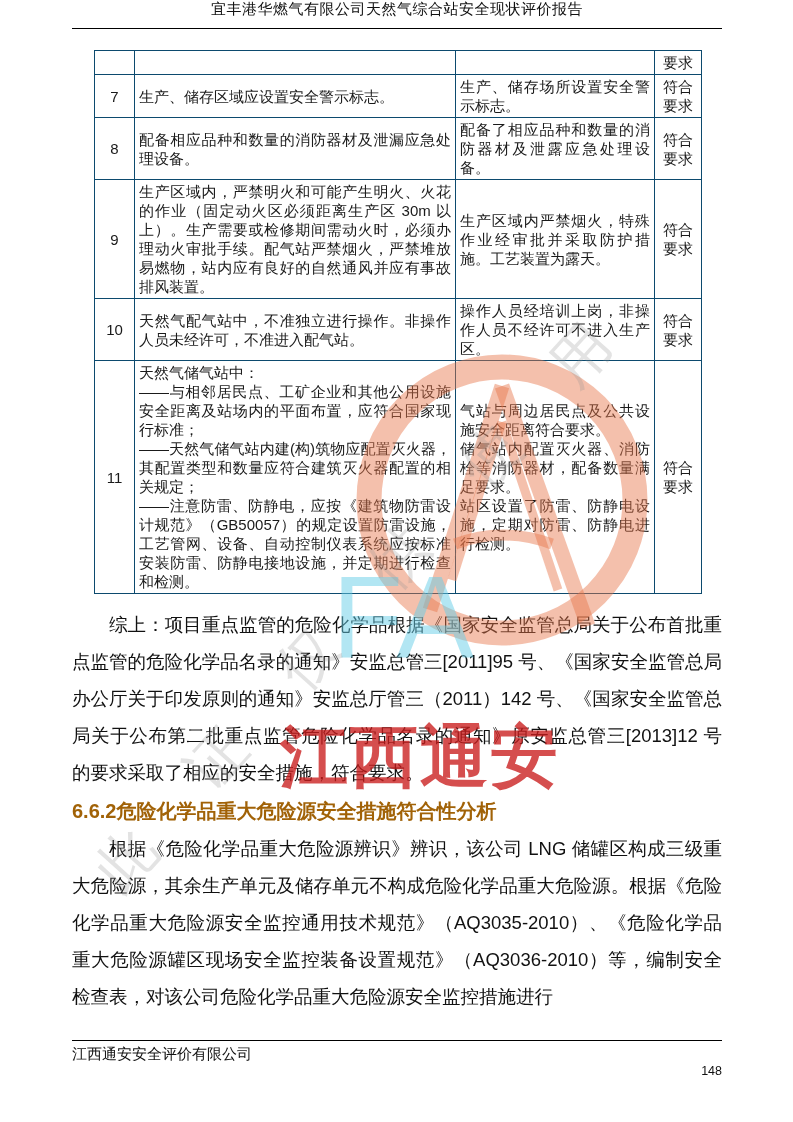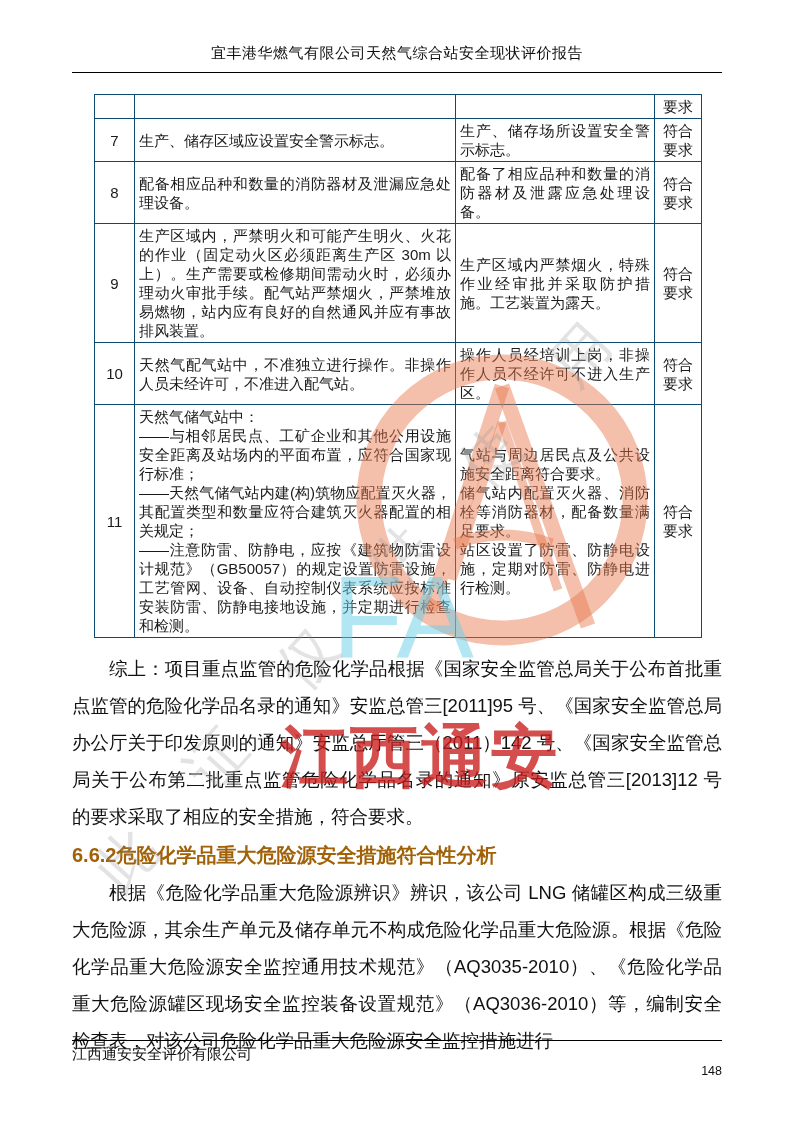--- a/index.html
+++ b/index.html
@@ -17,21 +17,21 @@
     overflow: hidden;
   }
   .content {
     position: absolute;
     left: 72px;
     top: 0;
     width: 650px;
     z-index: 1;
   }
   
-  .doc-header { text-align: center; padding-top: 44px; }
+  .doc-header { text-align: center; }
   .doc-header .title {
     font-size: 15px;
     letter-spacing: 0.5px;
     color: #111;
   }
   .header-rule {
     margin-top: 9px;
     border: none;
     border-top: 1.6px solid #000;
     width: 650px;

